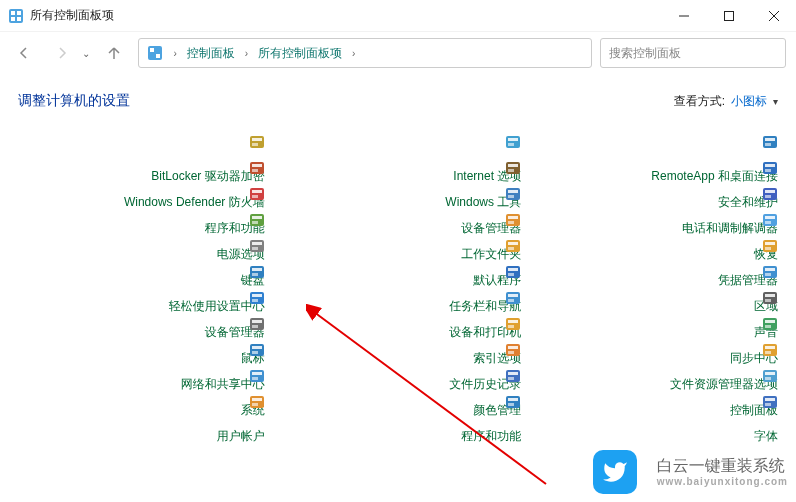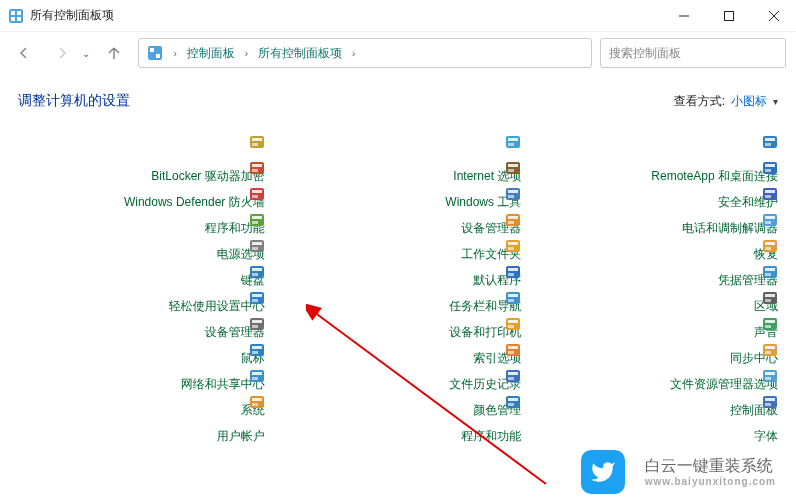--- a/index.html
+++ b/index.html
@@ -31,21 +31,21 @@
 .view-link { color: #0066cc; }
 .view-arrow { font-size: 10px; color: #444; }
 
 .grid { display: grid; grid-template-columns: 1fr 1fr 1fr; column-gap: 10px; row-gap: 8px; }
 .item { display: flex; align-items: flex-end; gap: 18px; height: 18px; white-space: nowrap; flex-direction: column; }
 .item-icon { width: 16px; height: 16px; flex-shrink: 0; }
 .item-label { color: #006633; font-size: 12px; }
 
 .annotation-arrow { position: absolute; top: 230px; left: 306px; pointer-events: none; }
 
-.watermark { position: absolute; right: 20px; bottom: 8px; display: flex; align-items: center; gap: 20px; }
+.watermark { position: absolute; right: 8px; bottom: 8px; display: flex; align-items: center; gap: 20px; }
 .wm-badge { width: 44px; height: 44px; border-radius: 10px; background: #1da1f2; display: flex; align-items: center; justify-content: center; }
 .wm-text { display: flex; flex-direction: column; line-height: 1.2; }
 .wm-main { font-size: 16px; color: #666; font-weight: 500; }
 .wm-sub { font-size: 10px; color: #aaa; letter-spacing: 1px; font-weight: bold; }
 </style>
 </head>
 <body>
 
 <div class="titlebar">
   <div class="titlebar-left">

